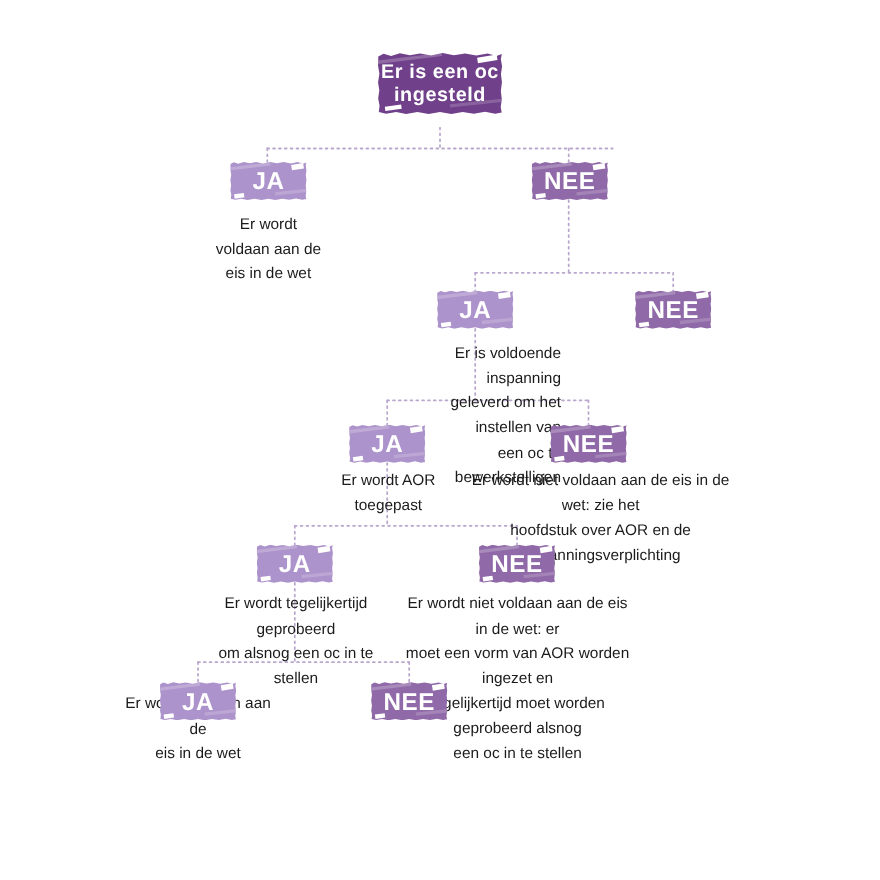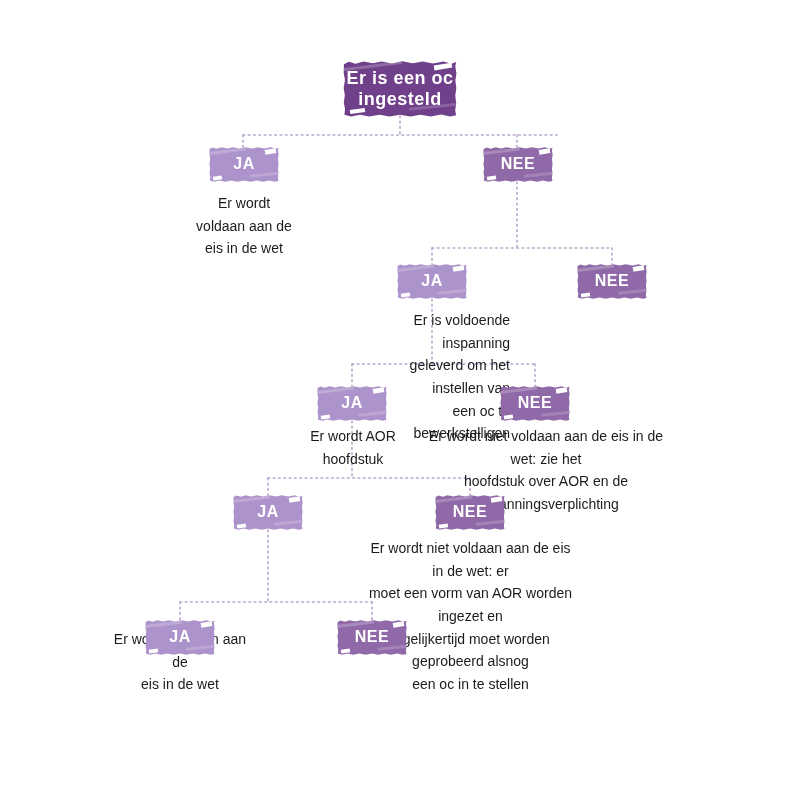--- a/index.html
+++ b/index.html
@@ -84,21 +84,21 @@
     width: 16%; height: 5px;
     transform: rotate(-9deg);
   }
   .node .chip-b {
     left: 6%; bottom: 7%;
     width: 13%; height: 4px;
     transform: rotate(-8deg);
   }
 
   .node.root  .cap { font-size: 18px; font-weight: 700; }
-  .node.yesno .cap { font-size: 16px; font-weight: 700; }
+  .node.yesno .cap { font-size: 22px; font-weight: 700; }
 
   
   .caption {
     position: absolute;
     text-align: center;
     color: #1b1b1b;
     font-size: 14px;
     line-height: 1.62;
     z-index: 2;
   }
@@ -131,21 +131,21 @@
       <path d="M268,478 L268,495"></path>
       <path d="M470,478 L470,495"></path>
 
       <path d="M268,530 L268,602"></path>
       <path d="M180,602 L372,602"></path>
       <path d="M180,602 L180,620"></path>
       <path d="M372,602 L372,620"></path>
     </g>
   </svg>
 
-  <div class="node root" style="left:343px; top:61px; width:114px; height:56px;">
+  <div class="node root" style="left:343px; top:48px; width:114px; height:56px;">
     <span class="slab" style="background:#70408A;"></span>
     <span class="chip-a"></span>
     <span class="chip-b"></span>
     <span class="cap">Er is een oc<br>ingesteld</span>
   </div>
 
   <div class="node yesno" style="left:209px; top:147px; width:70px; height:35px;">
     <span class="slab" style="background:#AD93CB;"></span>
     <span class="chip-a"></span>
     <span class="chip-b"></span>
@@ -214,23 +214,24 @@
     <span class="chip-b"></span>
     <span class="cap">NEE</span>
   </div>
 
   <div class="caption" style="left:184px; top:192px; width:120px;">Er wordt<br>voldaan aan de<br>eis in de wet</div>
 
 
   <div class="caption" style="left:355px; top:309px; width:155px;text-align:right;">Er is voldoende inspanning<br>geleverd om het instellen van<br>een oc te bewerkstelligen</div>
 
 
-  <div class="caption" style="left:278px; top:425px; width:150px;">Er wordt AOR hoofdstuk</div>
+  <div class="caption" style="left:278px; top:425px; width:150px;">Er wordt AOR toegepast</div>
 
   <div class="caption" style="left:415px; top:425px; width:262px;">Er wordt niet voldaan aan de eis in de wet: zie het<br>hoofdstuk over AOR en de inspanningsverplichting</div>
 
+  <div class="caption" style="left:180px; top:537px; width:178px;">Er wordt tegelijkertijd geprobeerd<br>om alsnog een oc in te stellen</div>
 
   <div class="caption" style="left:368px; top:537px; width:205px;">Er wordt niet voldaan aan de eis in de wet: er<br>moet een vorm van AOR worden ingezet en<br>tegelijkertijd moet worden geprobeerd alsnog<br>een oc in te stellen</div>
 
   <div class="caption" style="left:113px; top:628px; width:134px;">Er wordt voldaan aan de<br>eis in de wet</div>
 
 
 </div>
 
 </body></html>

